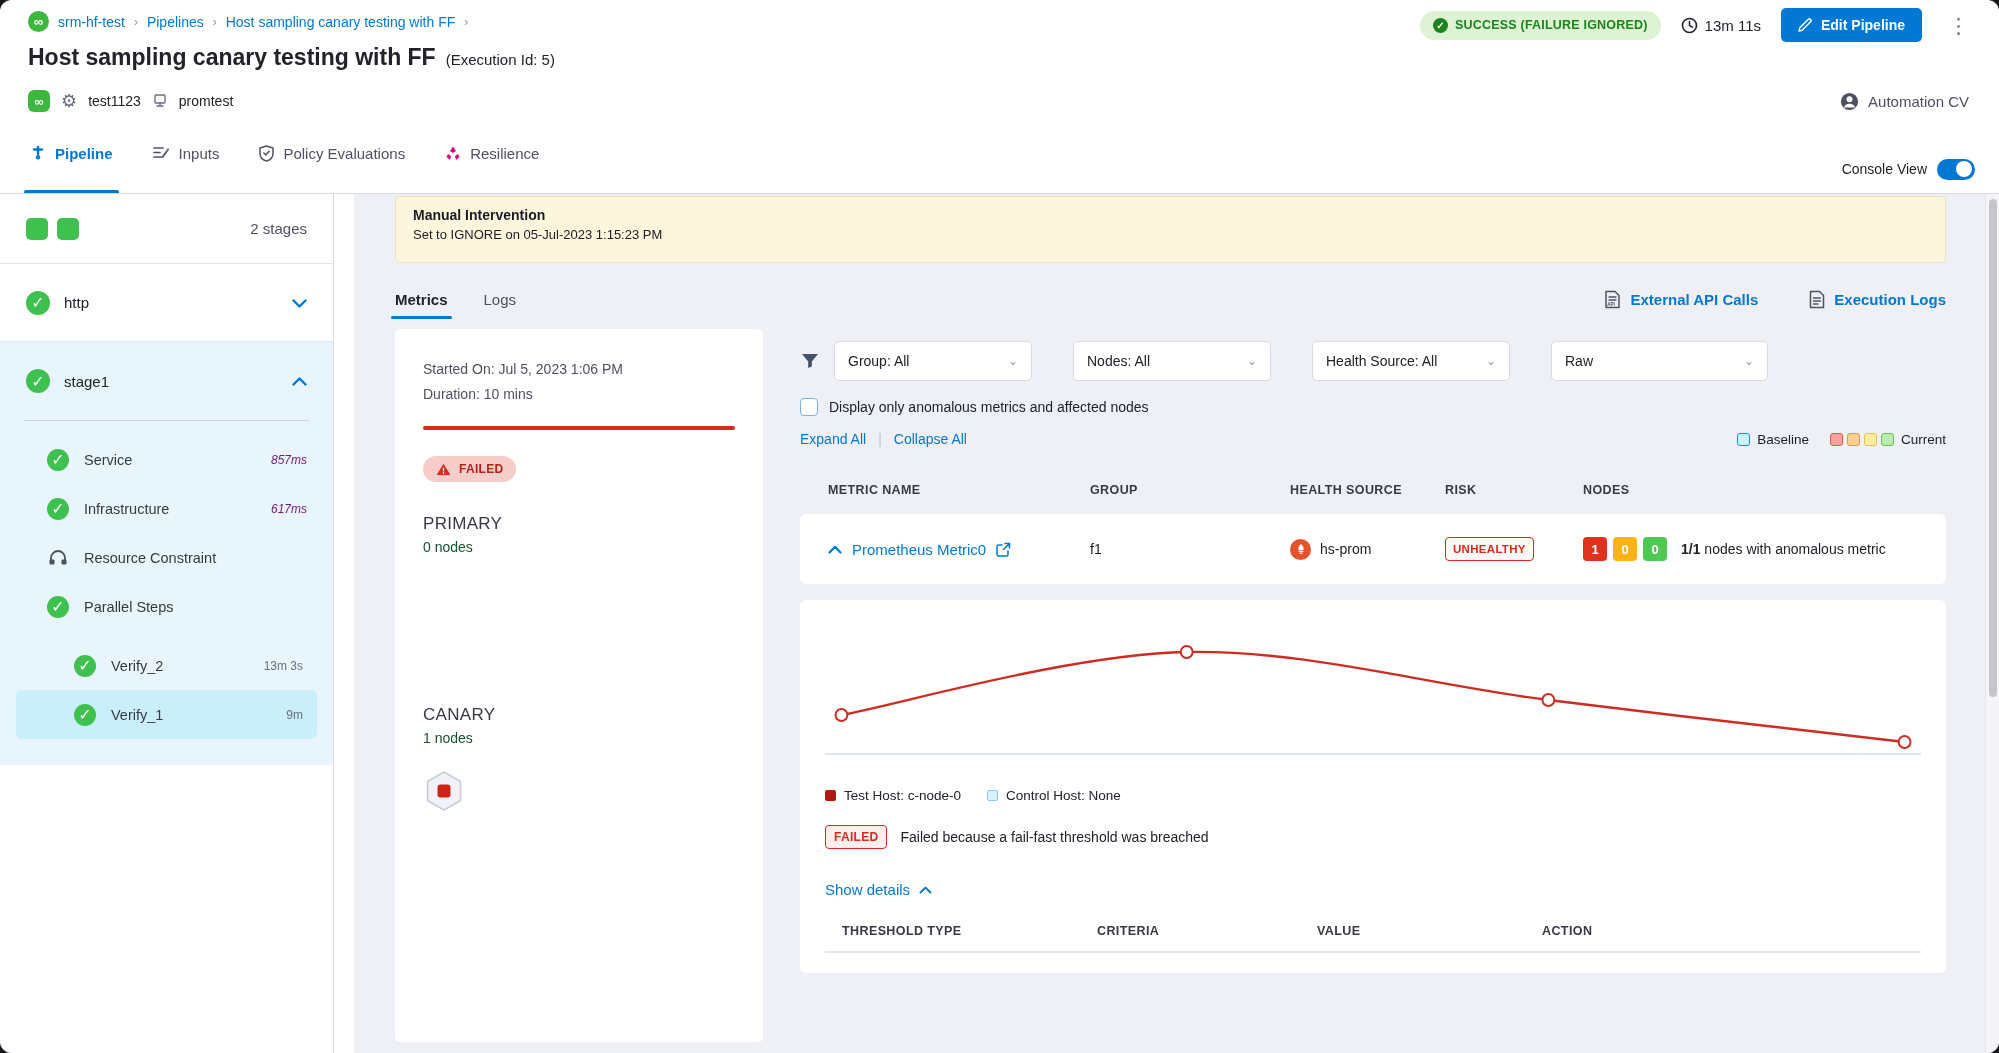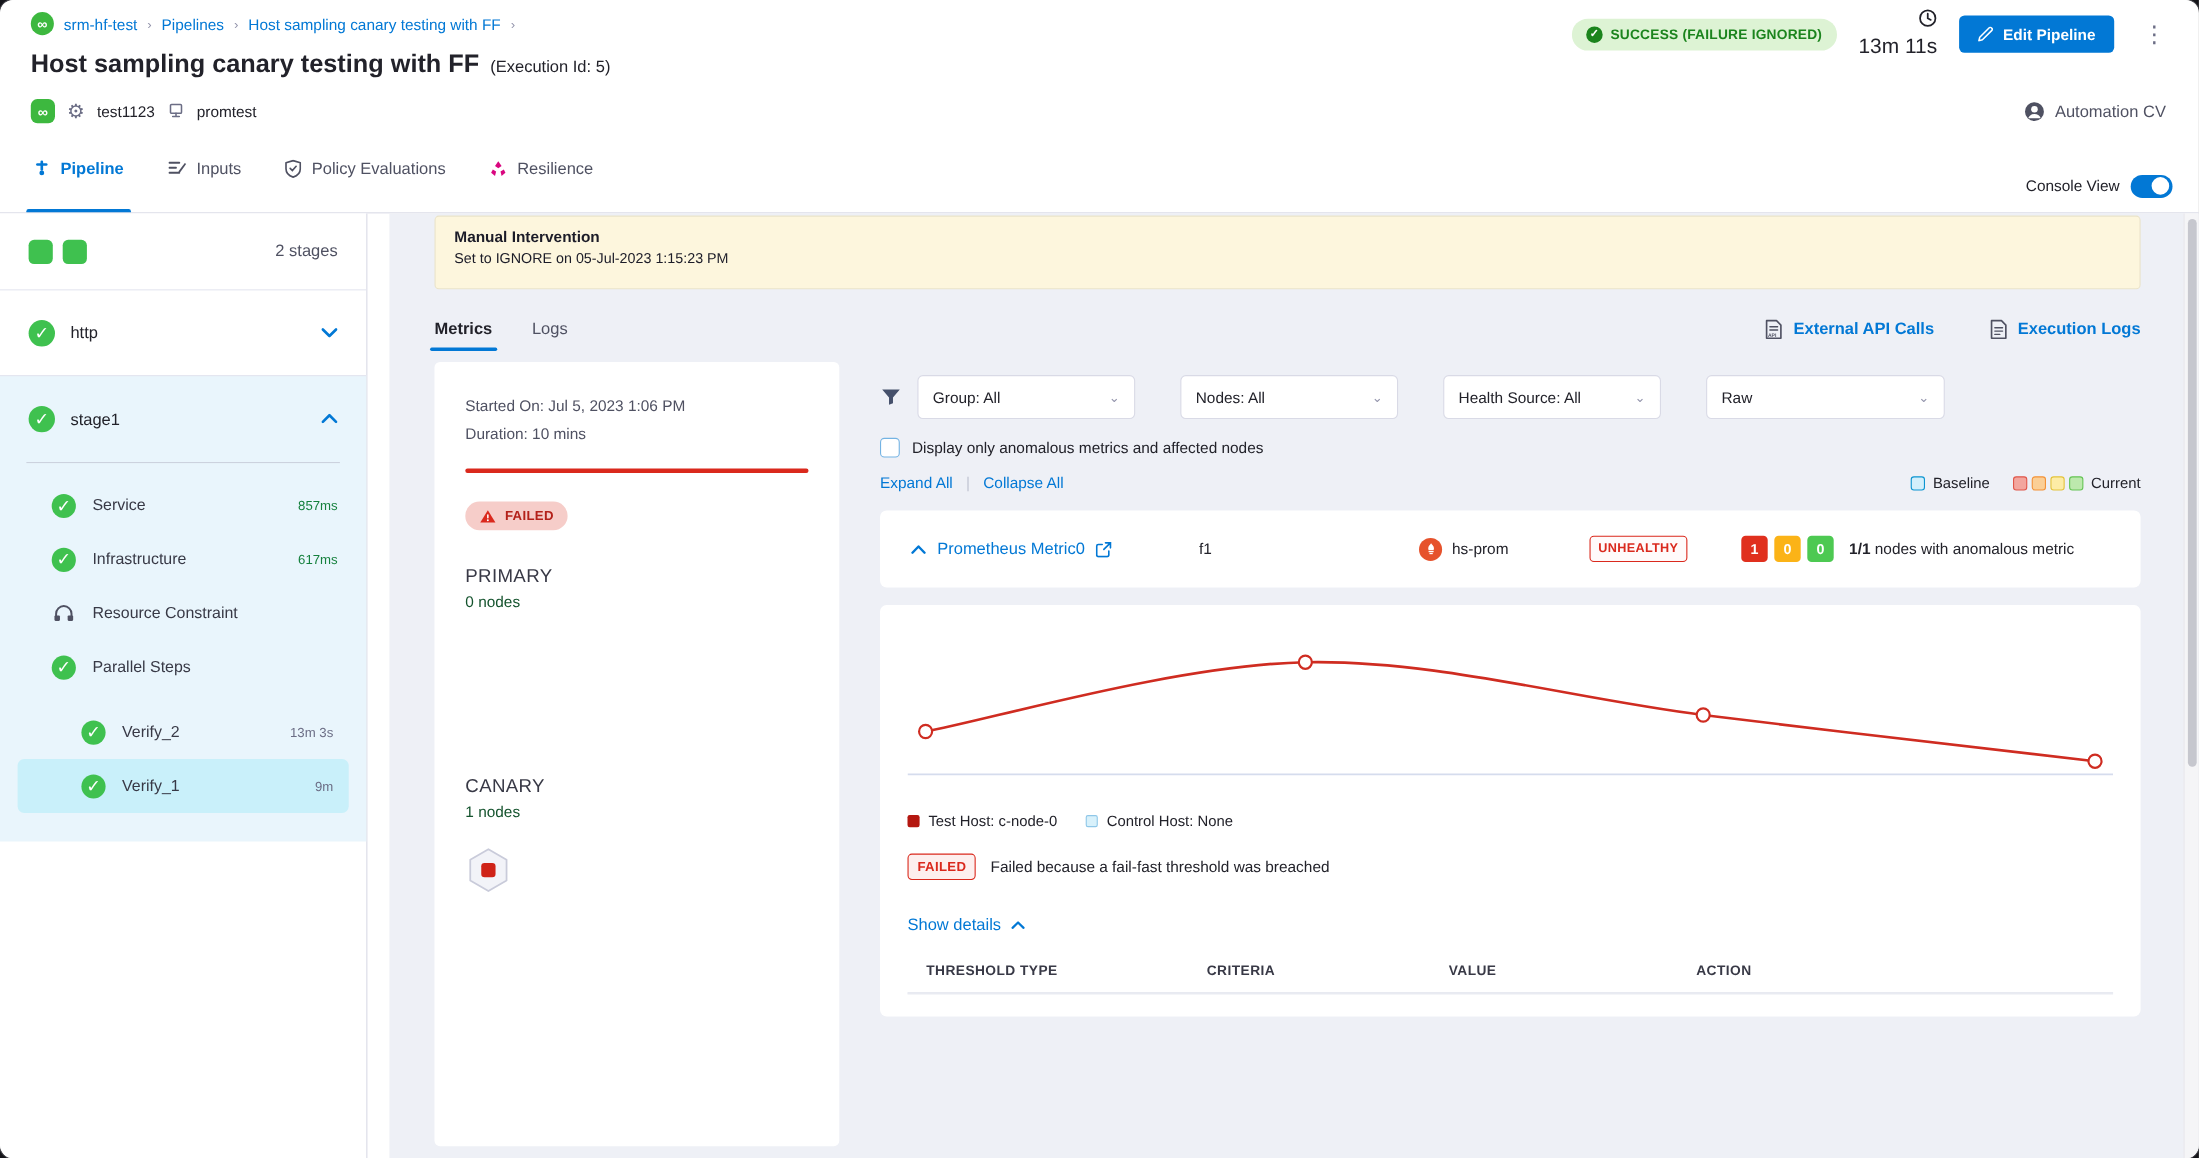--- a/index.html
+++ b/index.html
@@ -8,21 +8,21 @@
 
   
   .header { position:absolute; top:0; left:0; right:0; height:194px; background:#fff; }
   .breadcrumb-row { position:absolute; top:11px; left:28px; display:flex; align-items:center; gap:9px; font-size:14px; }
   .crumb { color:#0278d5; cursor:pointer;text-align:right; }
   .crumb-sep { color:#9293ab; font-size:12px; }
   .logo-circle { width:21px; height:21px; border-radius:50%; background:#3db83f; color:#fff; display:flex; align-items:center; justify-content:center; font-size:13px; font-weight:700; }
   .header-right { position:absolute; top:8px; right:24px; display:flex; align-items:center; gap:20px; }
   .status-pill { background:#ddf3d4; color:#1b841d; font-weight:700; font-size:12.5px; padding:7px 13px; border-radius:15px; display:flex; align-items:center; gap:7px; letter-spacing:.2px; }
   .status-pill .mini-check { width:15px; height:15px; border-radius:50%; background:#1b841d; color:#fff; font-size:10px; display:flex; align-items:center; justify-content:center; }
-  .elapsed { display:flex; align-items:flex-end; gap:7px; font-size:19px; color:#22222a;flex-direction:column; }
+  .elapsed { display:flex; align-items:flex-end; gap:7px; font-size:15px; color:#22222a; }
   .edit-btn { background:#0278d5; color:#fff; font-size:14px; font-weight:600; padding:9px 17px; border-radius:5px; border:none; display:flex; align-items:center; gap:9px; cursor:pointer; }
   .kebab { color:#6b6d85; font-size:21px; letter-spacing:0; line-height:1; cursor:pointer; padding:4px 6px; }
   .title-row { position:absolute; top:44px; left:28px; display:flex; align-items:baseline; gap:10px; }
   .page-title { font-size:23px; font-weight:700; color:#22222a; }
   .exec-id { font-size:15px; color:#22222a; }
   .meta-row { position:absolute; top:90px; left:28px; display:flex; align-items:center; gap:11px; font-size:14px; color:#22222a; }
   .svc-square { width:22px; height:22px; border-radius:6px; background:#3db83f; color:#fff; display:flex; align-items:center; justify-content:center; font-size:13px; font-weight:700; }
   .gear { color:#6b6d85; font-size:18px; }
   .user-chip { position:absolute; top:92px; right:30px; display:flex; align-items:center; gap:9px; font-size:15px; color:#4f5162; }
 
@@ -39,21 +39,21 @@
   .stages-row { height:69px; display:flex; align-items:center; padding:0 26px; }
   .stage-sq { width:22px; height:22px; border-radius:5px; background:#3fc14f; margin-right:9px; }
   .stage-count { margin-left:auto; font-size:15px; color:#4f5162; }
   .stage-row { height:78px; display:flex; align-items:center; padding:0 26px; border-top:1px solid #e4e5ef; cursor:pointer; }
   .stage-row .label { font-size:15px; color:#22222a; margin-left:14px; }
   .stage-row .chev { margin-left:auto; }
   .stage1-wrap { background:#e9f5fc; border-top:1px solid #e4e5ef; padding-bottom:26px; }
   .stage1-divider { border-top:1px solid #ccd2de; margin:0 24px; }
   .step-row { height:49px; display:flex; align-items:center; padding:0 26px 0 47px; cursor:pointer; }
   .step-row .label { font-size:14.5px; color:#383946; margin-left:15px; }
-  .step-row .dur { margin-left:auto; font-size:12px; color:#15803d; }
+  .step-row .dur { margin-left:auto; font-size:12px; color:#701a75;font-style:italic; }
   .substep-row { height:49px; display:flex; align-items:center; margin:0 16px; padding:0 14px 0 58px; border-radius:6px; cursor:pointer; }
   .substep-row .label { font-size:14.5px; color:#383946; margin-left:15px; }
   .substep-row .dur { margin-left:auto; font-size:12px; color:#6b6d85; }
   .substep-row.selected { background:#c9f0fa; }
   .check-circle { width:24px; height:24px; border-radius:50%; background:#3fc14f; color:#fff; display:flex; align-items:center; justify-content:center; flex:0 0 auto; }
   .check-circle.sm { width:22px; height:22px; }
 
   
   .main { position:absolute; top:194px; left:354px; right:0; bottom:0; background:#eef0f6; }
   .banner { margin:2px 53px 0 41px; background:#fdf6dd; border:1px solid #eae3c9; border-radius:4px; padding:10px 17px 20px; }
@@ -394,20 +394,27 @@
             <span class="lg-group">
               <span class="lg-sq lg-red"></span>
               <span class="lg-sq lg-orange"></span>
               <span class="lg-sq lg-yellow"></span>
               <span class="lg-sq lg-green"></span>
             </span>
             <span>Current</span>
           </span>
         </div>
 
+        <div class="mt-headers">
+          <span>METRIC NAME</span>
+          <span>GROUP</span>
+          <span>HEALTH SOURCE</span>
+          <span>RISK</span>
+          <span>NODES</span>
+        </div>
 
         <div class="metric-card">
           <span class="mc-name">
             <svg width="14" height="9" viewBox="0 0 14 9">
                 <path d="M1.5 7.5L7 1.8l5.5 5.7" fill="none" stroke="#0278d5" stroke-width="2.2" stroke-linecap="round" stroke-linejoin="round"></path>
               </svg>
             <span class="metric-link">Prometheus Metric0</span>
             <svg width="15" height="15" viewBox="0 0 15 15">
                 <path d="M6 3H2.5A1.5 1.5 0 001 4.5v8A1.5 1.5 0 002.5 14h8a1.5 1.5 0 001.5-1.5V9" fill="none" stroke="#0278d5" stroke-width="1.5" stroke-linecap="round"></path>
                 <path d="M9 1.5h4.5V6M13 2L7.5 7.5" fill="none" stroke="#0278d5" stroke-width="1.5" stroke-linecap="round"></path>

